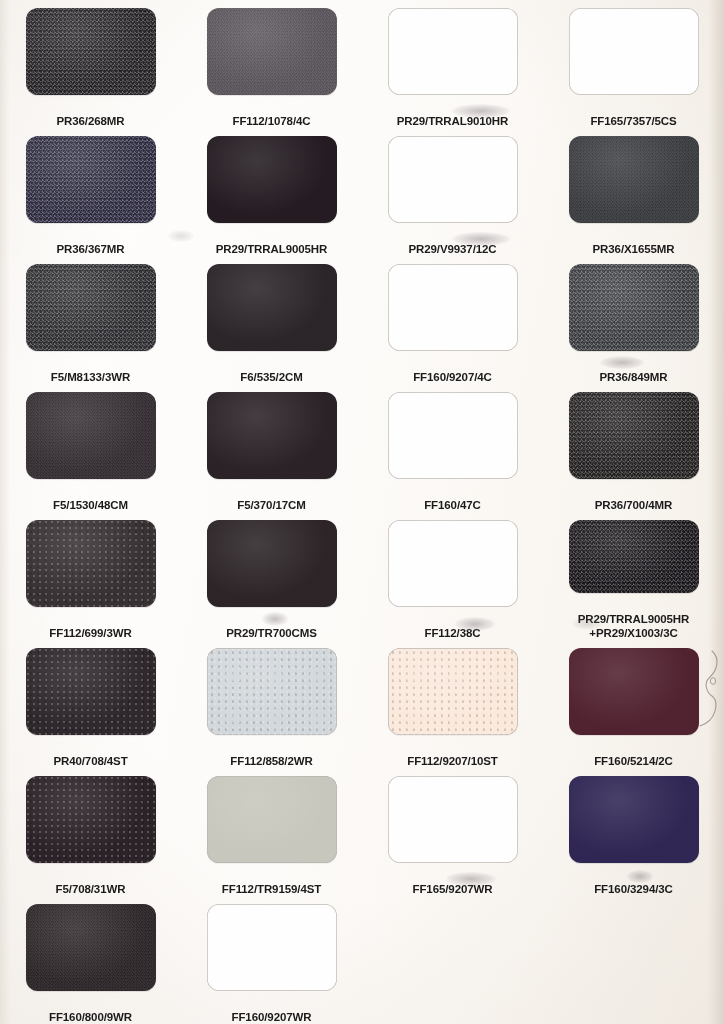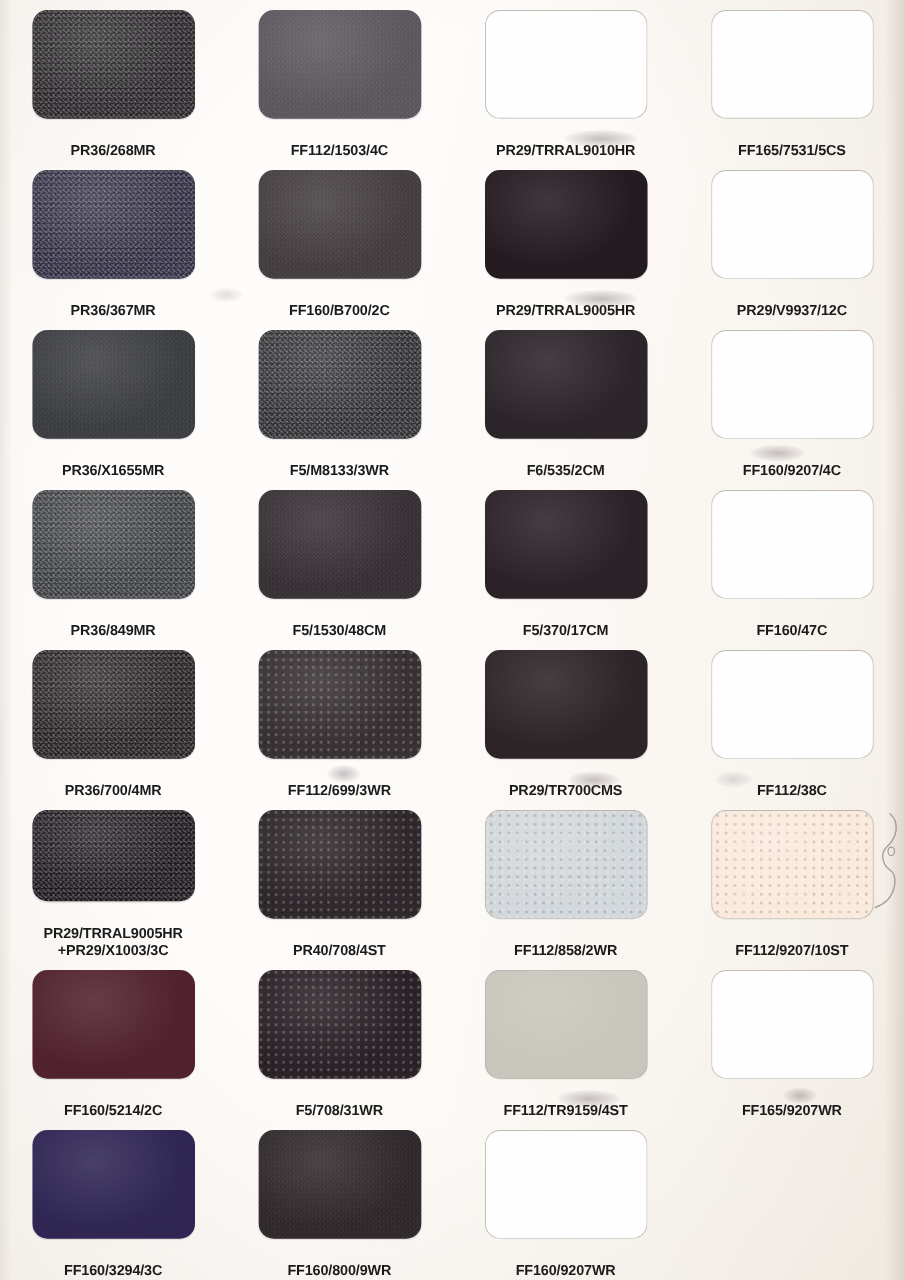--- a/index.html
+++ b/index.html
@@ -153,49 +153,42 @@
         <div class="grain"></div>
         <div class="sheen"></div>
       </div>
       <div class="label">PR36/268MR</div>
     </div>
     <div class="cell">
       <div class="chip " style="background: rgb(90, 85, 92);">
         <div class="grain"></div>
         <div class="sheen"></div>
       </div>
-      <div class="label">FF112/1503/4C</div>
+      <div class="label">FF112/1078/4C</div>
     </div>
     <div class="cell">
       <div class="chip g-smooth white" style="background: rgb(255, 255, 255);">
         <div class="grain"></div>
         <div class="sheen"></div>
       </div>
       <div class="label">PR29/TRRAL9010HR</div>
     </div>
     <div class="cell">
       <div class="chip g-smooth white" style="background: rgb(255, 255, 255);">
         <div class="grain"></div>
         <div class="sheen"></div>
       </div>
-      <div class="label">FF165/7531/5CS</div>
+      <div class="label">FF165/7357/5CS</div>
     </div>
     <div class="cell">
       <div class="chip g-coarse" style="background: rgb(60, 58, 82);">
         <div class="grain"></div>
         <div class="sheen"></div>
       </div>
       <div class="label">PR36/367MR</div>
-    </div>
-    <div class="cell">
-      <div class="chip " style="background: rgb(65, 58, 60);">
-        <div class="grain"></div>
-        <div class="sheen"></div>
-      </div>
-      <div class="label">FF160/B700/2C</div>
     </div>
     <div class="cell">
       <div class="chip g-smooth" style="background: rgb(35, 26, 32);">
         <div class="grain"></div>
         <div class="sheen"></div>
       </div>
       <div class="label">PR29/TRRAL9005HR</div>
     </div>
     <div class="cell">
       <div class="chip g-smooth white" style="background: rgb(255, 255, 255);">

